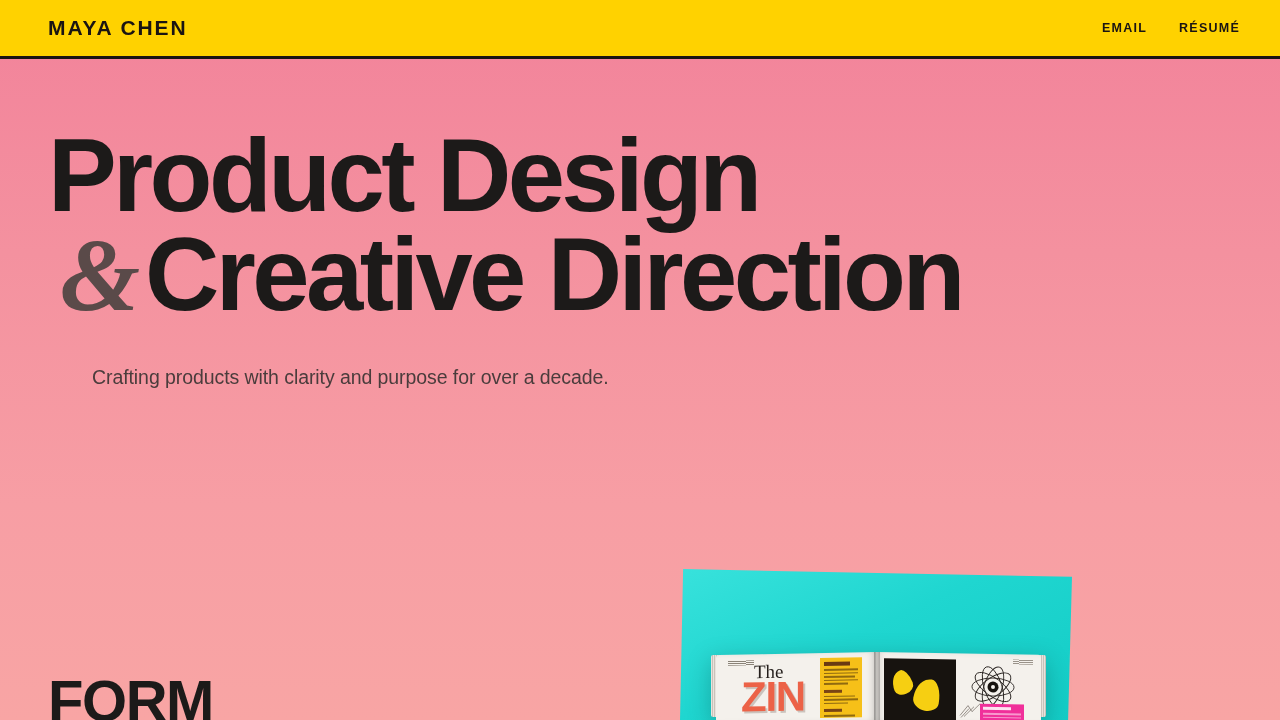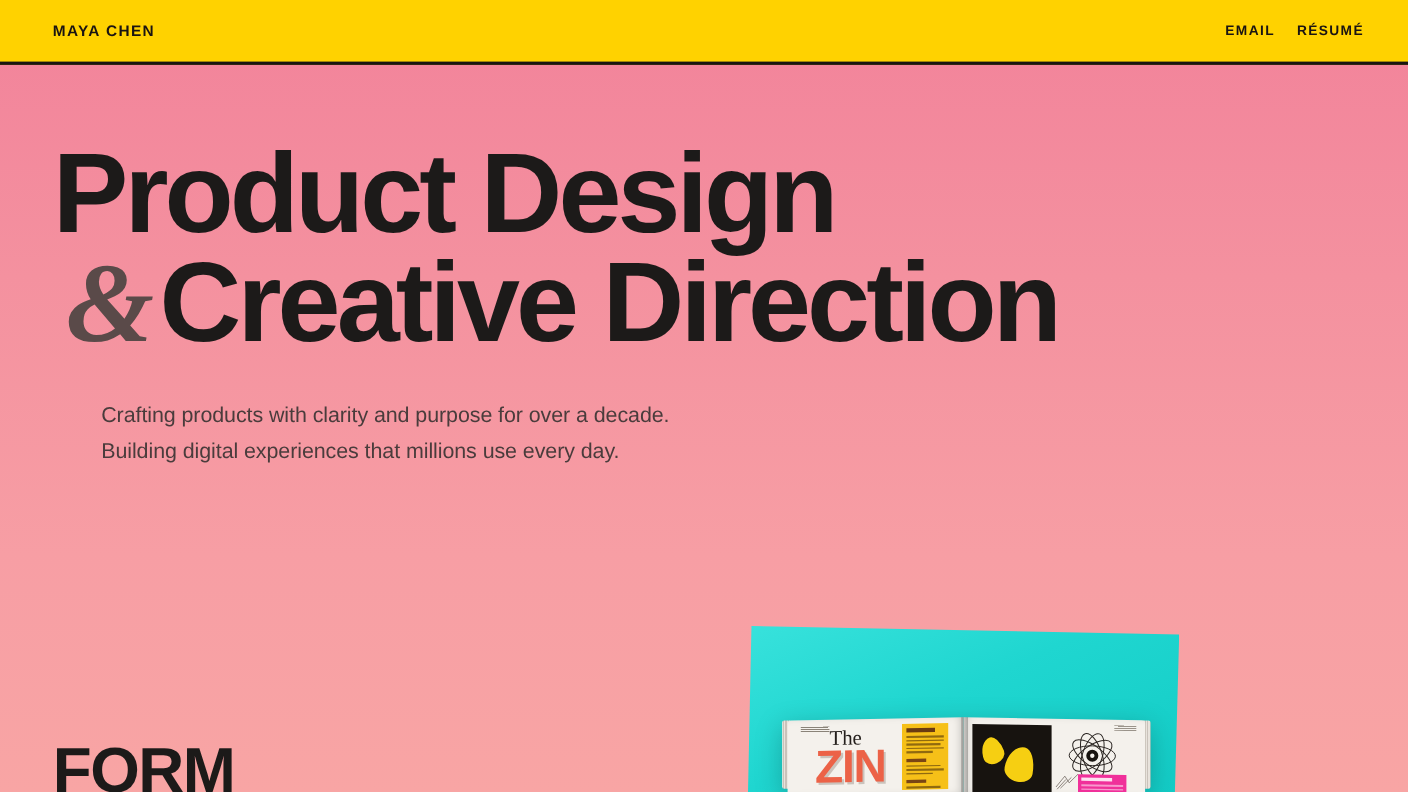--- a/index.html
+++ b/index.html
@@ -26,30 +26,30 @@
     height:59px;
     background:#ffd200;
     border-bottom:3px solid #1a1412;
     display:flex;
     align-items:center;
     justify-content:space-between;
     padding:0 40px 0 48px;
     z-index:20;
   }
   .brand {
-    font-size:14px;
+    font-size:21px;
     font-weight:700;
     letter-spacing:0.09em;
     color:#1a1412;
     white-space:nowrap;
   }
   .nav {
     display:flex;
     align-items:center;
-    gap:20px;
+    gap:32px;
   }
   .nav-link {
     font-size:12.5px;
     font-weight:700;
     letter-spacing:0.1em;
     color:#1a1412;
     text-decoration:none;
     white-space:nowrap;
     cursor:pointer;
   }
@@ -285,21 +285,20 @@
     </nav>
   </header>
 
   <section class="hero">
     <h1 class="hero-title">
       <span class="line1">Product Design</span>
       <span class="line2"><span class="amp">&amp;</span><span>Creative Direction</span></span>
     </h1>
     <p class="hero-sub">
       <span>Crafting products with clarity and purpose for over a decade.</span>
-      <span>Building digital experiences that millions use every day.</span>
     </p>
   </section>
 
   <h2 class="section-kicker">FORM</h2>
 
   <div class="mag-stage">
     <div class="teal-card"></div>
 
     <div class="book">
       <div class="edge-stack"></div>

